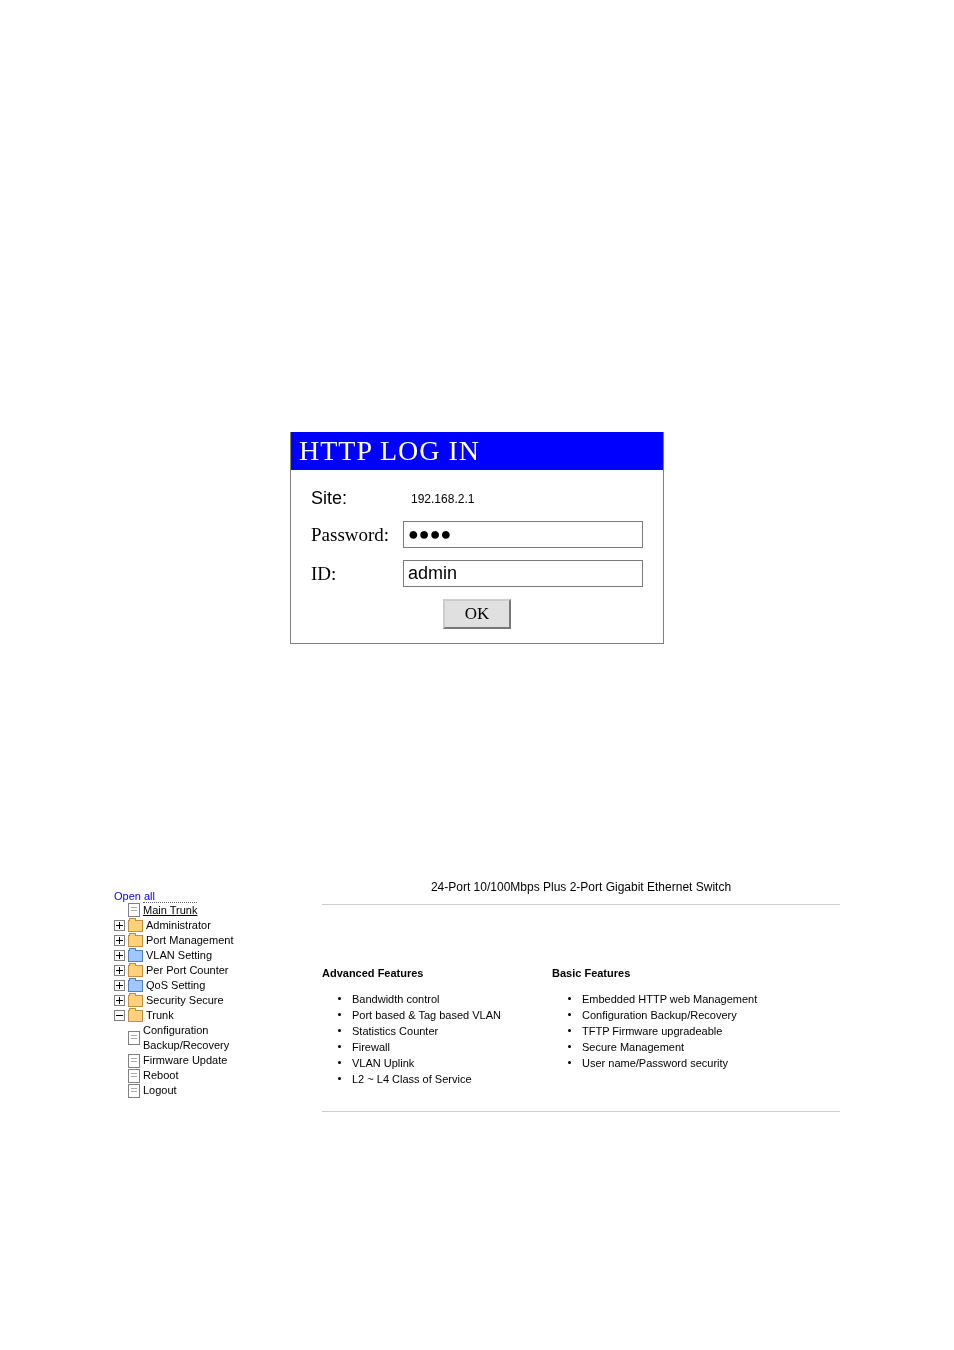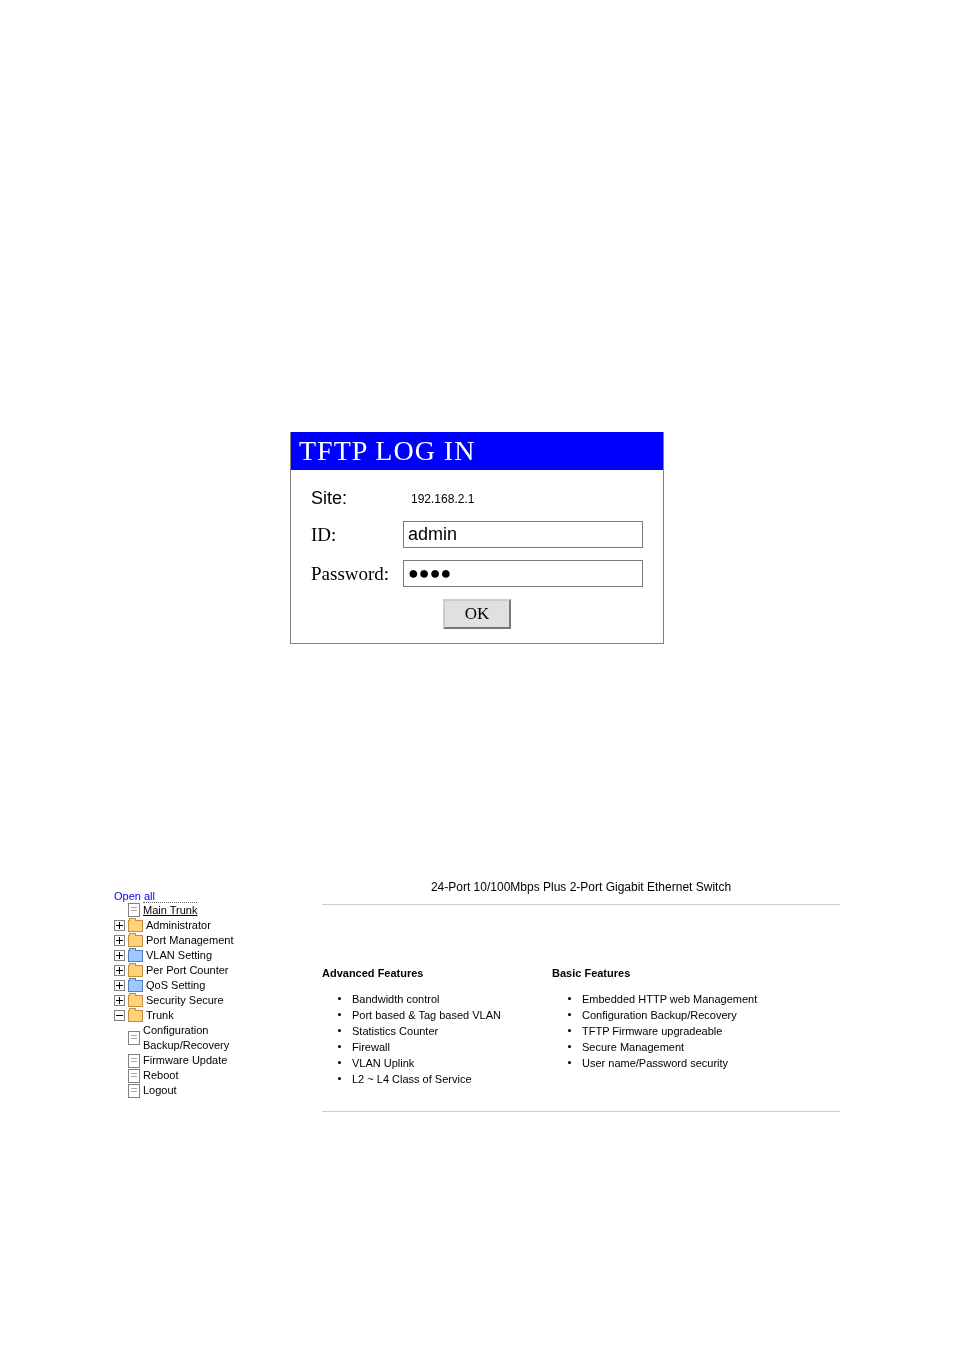--- a/index.html
+++ b/index.html
@@ -231,33 +231,33 @@
   }
   .content-divider {
     border-top: 1px solid #ccc;
     margin-top: 24px;
   }
 </style>
 </head>
 <body>
 
 <div class="login-container">
-  <div class="login-header">TFTP LOG IN</div>
+  <div class="login-header">HTTP LOG IN</div>
   <div class="login-body">
     <div class="login-row">
       <span class="login-label">Site:</span>
       <span class="login-value">192.168.2.1</span>
     </div>
     <div class="login-row">
+      <span class="login-label serif">Password:</span>
+      <input class="login-input" type="text" style="width: 230px;" value="●●●●">
+    </div>
+    <div class="login-row">
       <span class="login-label serif">ID:</span>
       <input class="login-input" value="admin" style="">
-    </div>
-    <div class="login-row">
-      <span class="login-label serif">Password:</span>
-      <input class="login-input" type="text" style="width: 230px;" value="●●●●">
     </div>
     <div class="login-btn-row">
       <button class="login-ok">OK</button>
     </div>
   </div>
 </div>
 
 <div class="main-page-container">
 
   <div class="tree-nav">

